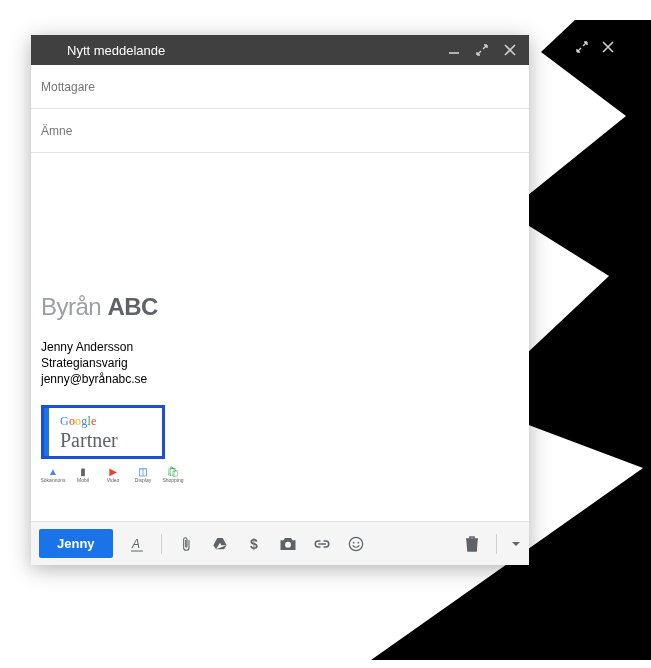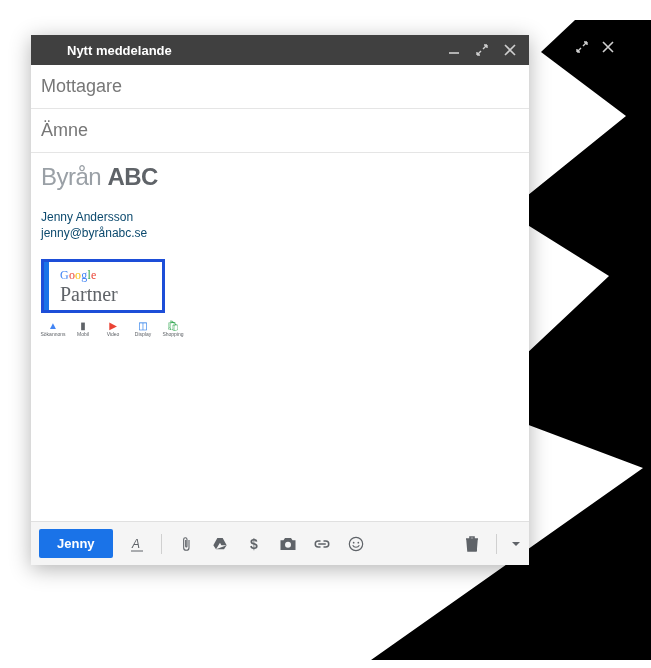--- a/index.html
+++ b/index.html
@@ -45,21 +45,21 @@
     .titlebar {
       background: #404040;
       color: #ffffff;
       height: 30px;
       display: flex;
       align-items: center;
       padding: 0 12px;
       font-size: 13px;
       justify-content: space-between;
     }
-    .title-text { font-weight: bold; padding-left: 24px; }
+    .title-text { font-weight: normal; padding-left: 24px; }
     .window-controls {
       display: flex;
       gap: 14px;
       align-items: center;
     }
     .win-icon {
       cursor: pointer;
       display: inline-flex;
       align-items: center;
       justify-content: center;
@@ -73,45 +73,46 @@
       display: flex;
       align-items: center;
       padding: 0 10px;
       font-size: 14px;
       color: #777;
     }
     .field-input {
       border: none;
       outline: none;
       width: 100%;
-      font-size: 18px;
+      font-size: 12px;
       color: #0369a1;
     }
     .field-input::placeholder { color: #777; }
     .body-area {
       flex: 1;
       padding: 10px;
       font-size: 13px;
       color: #555;
       overflow: auto;
     }
     .signature {
+      margin-top: 130px;
     }
     .logo-line {
       font-size: 24px;
       font-weight: 400;
       color: #9aa0a6;
       letter-spacing: -0.5px;
     }
     .logo-line .bold {
       font-weight: 700;
       color: #5f6368;
     }
     .sig-line {
-      color: #0c4a6e;
+      color: #000000;
       font-size: 12px;
       line-height: 16px;
     }
     .sig-block { margin-top: 18px; }
     .partner-badge {
       margin-top: 18px;
       width: 124px;
       border: 3px solid #1d4ed8;
       padding: 6px 8px 4px 8px;
       position: relative;
@@ -246,20 +247,21 @@
   </div>
 
   <div class="body-area">
     <div class="signature">
       <div class="logo-line">
         <span>Byrån</span>
         <span class="bold">ABC</span>
       </div>
       <div class="sig-block">
         <div class="sig-line">Jenny Andersson</div>
+        <div class="sig-line">Strategiansvarig</div>
         <div class="sig-line">jenny@byrånabc.se</div>
       </div>
       <div class="partner-badge">
         <div class="google-word">
           <span class="g-b">G</span><span class="g-r">o</span><span class="g-y">o</span><span class="g-b">g</span><span class="g-g">l</span><span class="g-r">e</span>
         </div>
         <div class="partner-word">Partner</div>
       </div>
       <div class="spec-row">
         <div class="spec-item">

